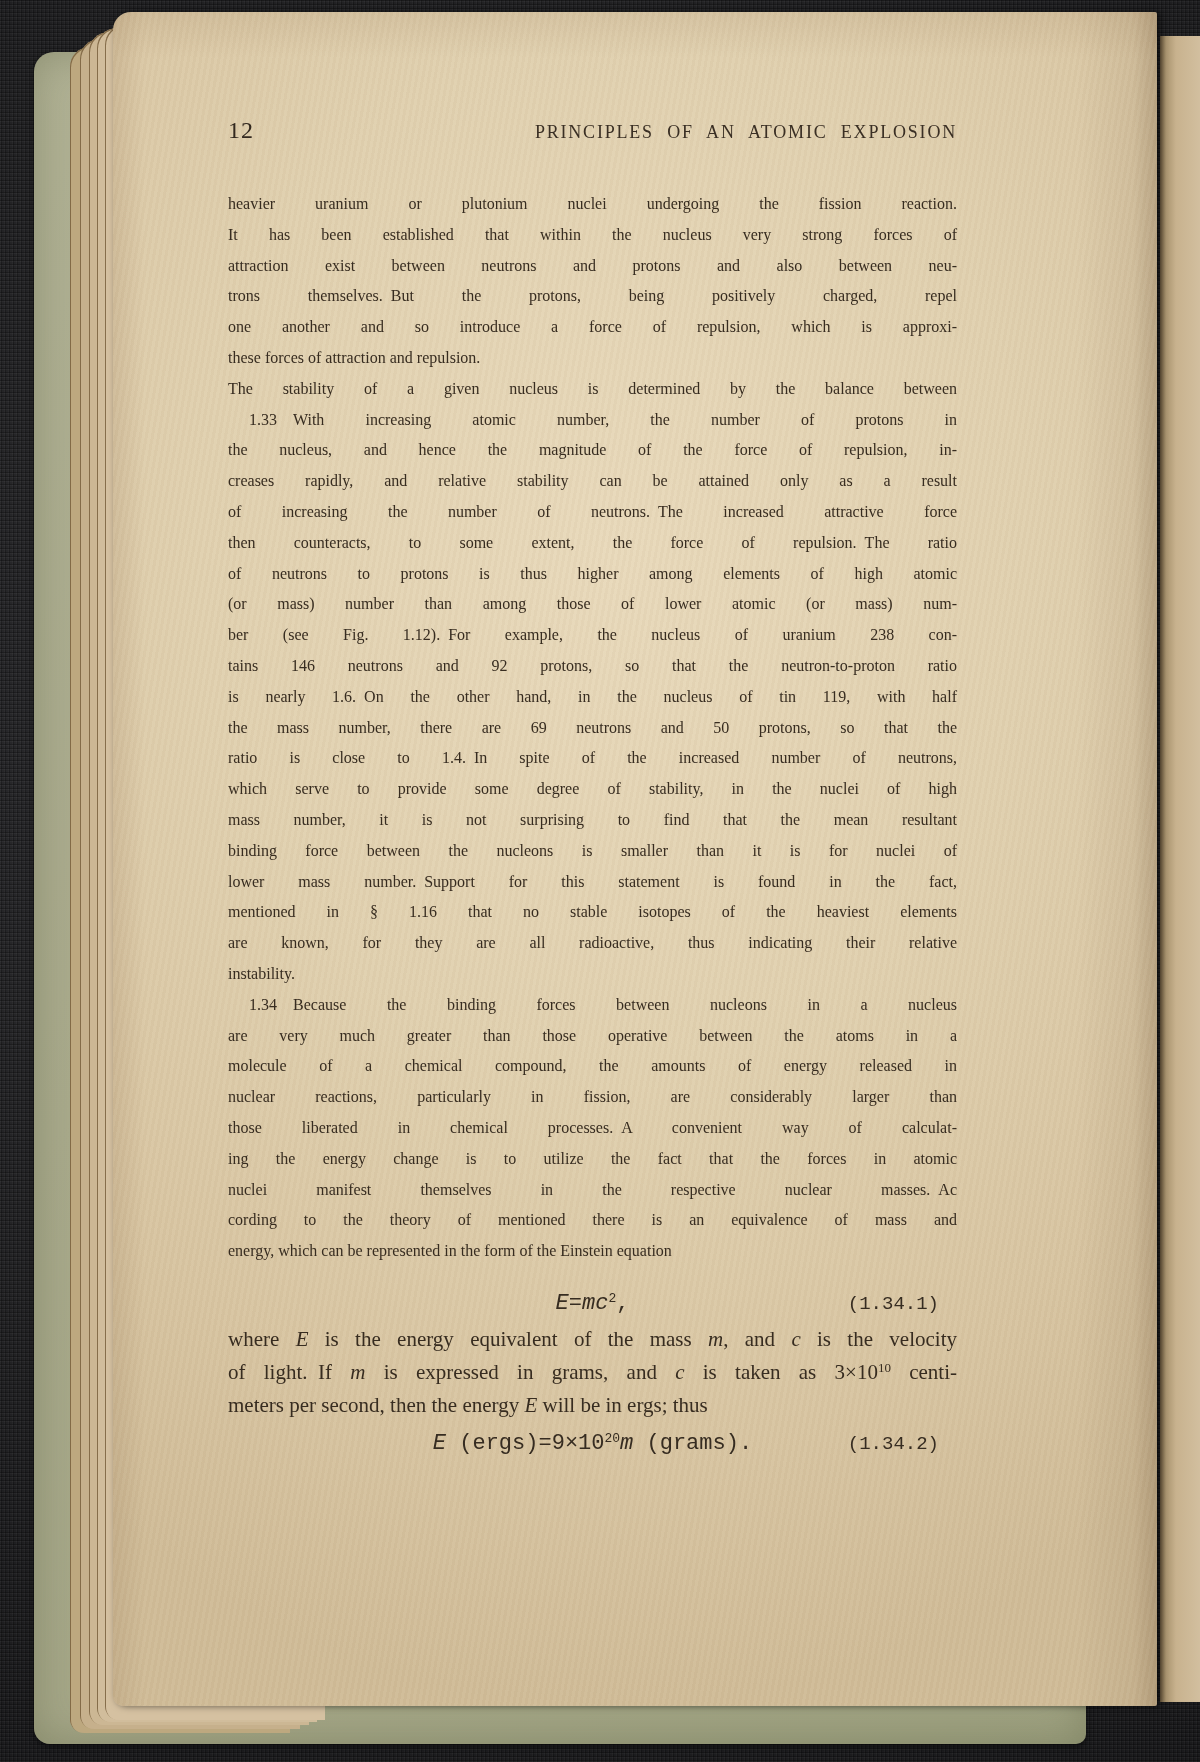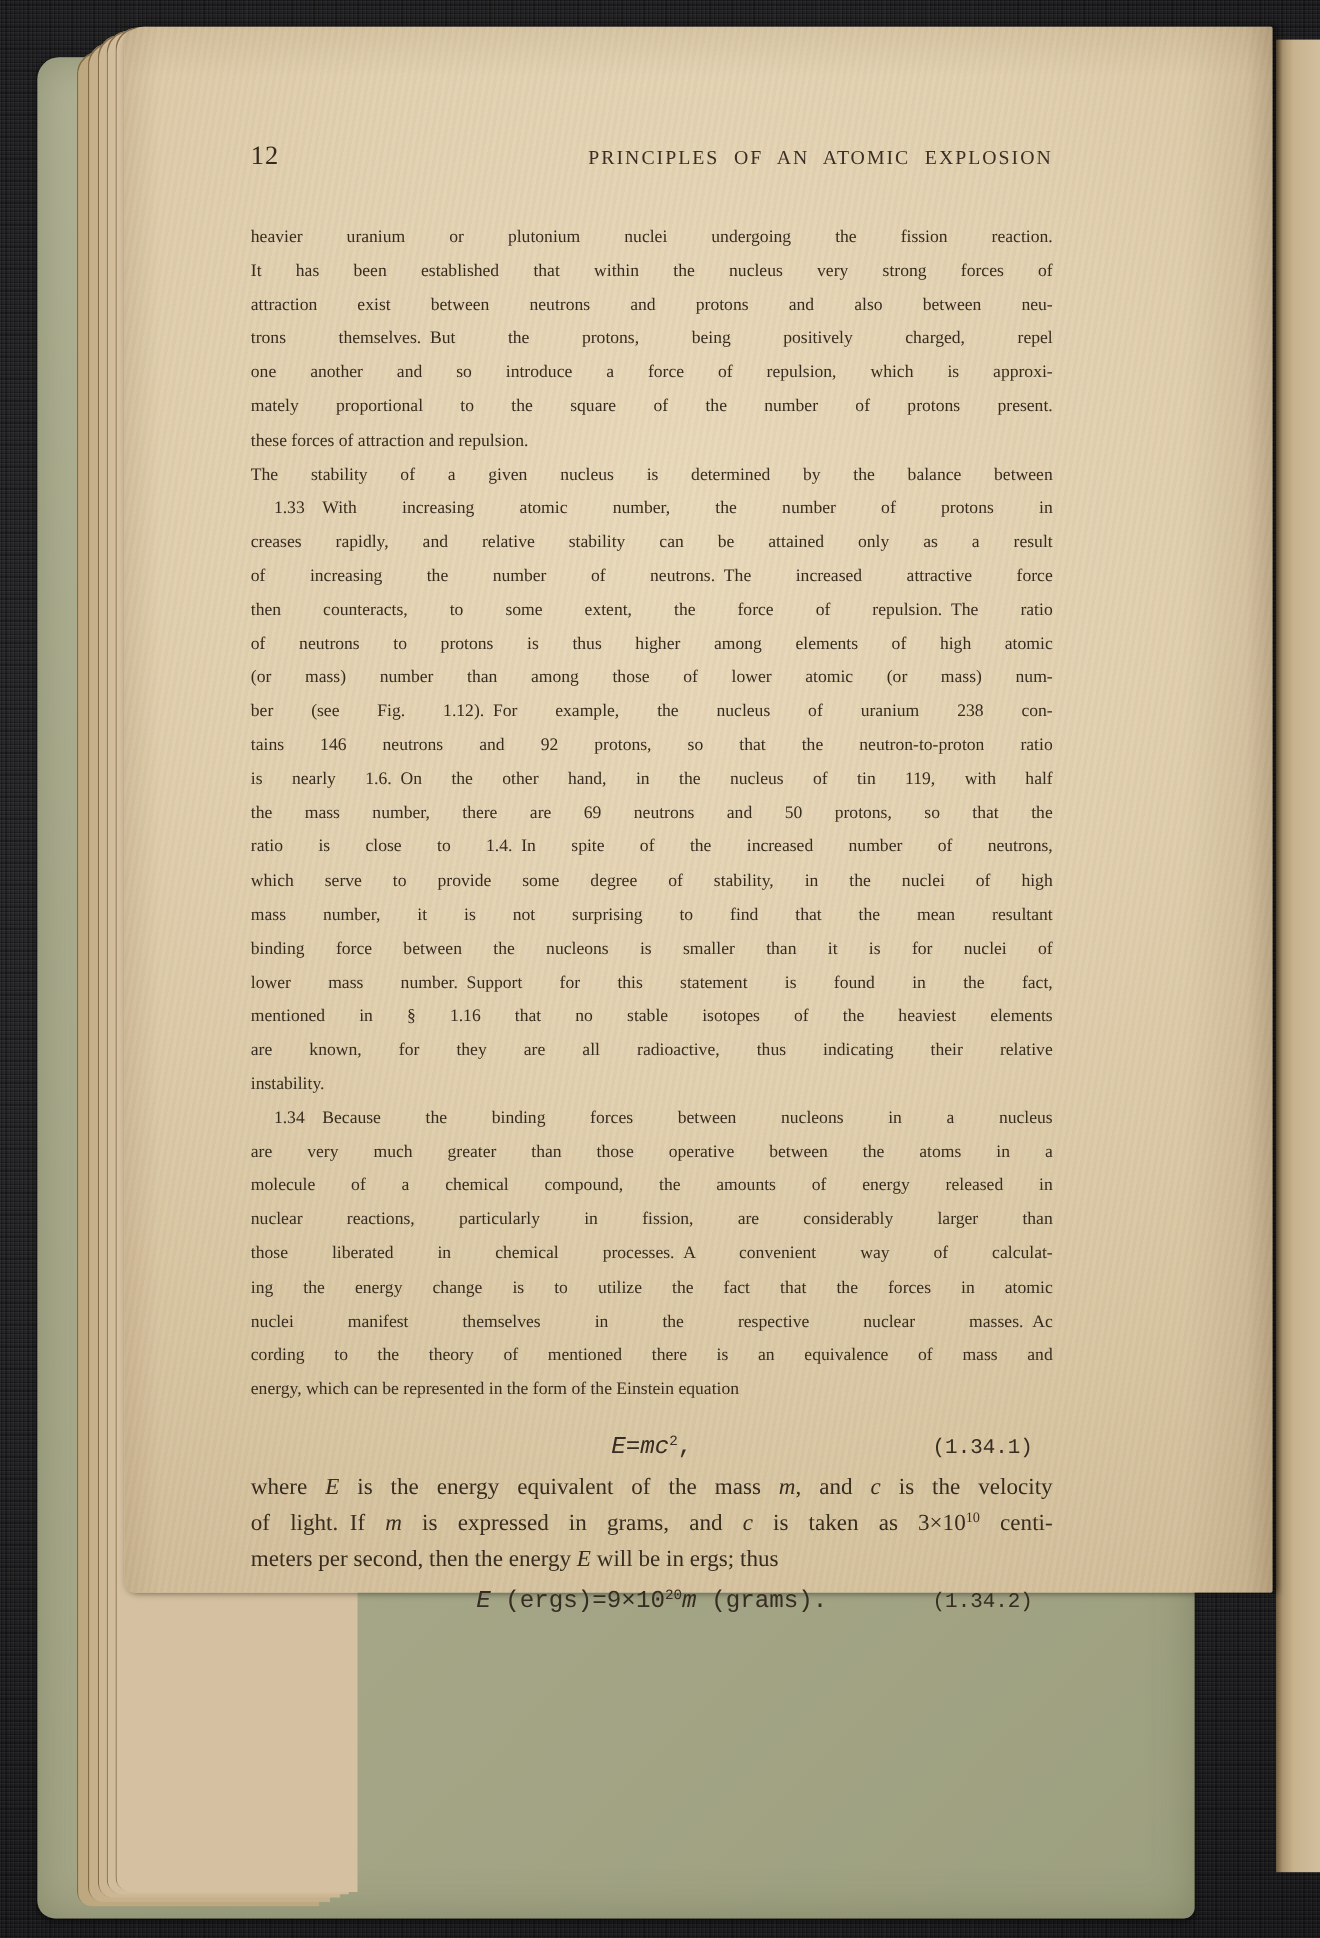--- a/index.html
+++ b/index.html
@@ -34,21 +34,21 @@
   .e5{left:105px;top:25px; width:220px; height:1695px; background:#d5c1a1;}
 
   
   .next-page{
     position:absolute;left:1160px;top:36px;width:40px;height:1666px;
     background:linear-gradient(to right,#6f5c40 0,#a9946f 6px,#c8b28e 16px,#d2bf9f 40px);
   }
 
   
   .page{
-    position:absolute;left:113px;top:24px;width:1044px;height:1424px;
+    position:absolute;left:113px;top:12px;width:1044px;height:1694px;
     box-sizing:border-box;padding:105px 200px 0 115px;
     border-radius:18px 2px 2px 10px;
     background-image:
       repeating-linear-gradient(100deg, rgba(255,246,224,0.045) 0 3px, rgba(160,130,95,0.045) 3px 6px),
       linear-gradient(to right, rgba(150,120,85,0.20) 0, rgba(150,120,85,0) 32px),
       linear-gradient(to left, rgba(110,84,55,0.32) 0, rgba(110,84,55,0.10) 24px, rgba(110,84,55,0) 80px),
       linear-gradient(to bottom, rgba(140,110,75,0.14) 0, rgba(140,110,75,0) 46px),
       radial-gradient(ellipse 920px 1150px at 48% 32%, #e8d9bb 0%, #e0d0af 45%, #d7c4a1 78%, #cfbb97 100%);
     box-shadow:3px 0 7px rgba(0,0,0,0.55);
     color:#372d22;
@@ -97,24 +97,24 @@
       <span class="pagenum">12</span>
       <span class="running-head">PRINCIPLES OF AN ATOMIC EXPLOSION</span>
     </div>
 
     <div class="bodytext" id="paras">
         <div class="line">heavier uranium or plutonium nuclei undergoing the fission reaction.</div>
         <div class="line">It has been established that within the nucleus very strong forces of</div>
         <div class="line">attraction exist between neutrons and protons and also between neu-</div>
         <div class="line">trons themselves. But the protons, being positively charged, repel</div>
         <div class="line">one another and so introduce a force of repulsion, which is approxi-</div>
-        <div class="line">mately proportional to the square of the number of protons present.</div>
         <div class="line para-end">these forces of attraction and repulsion.</div>
         <div class="line">The stability of a given nucleus is determined by the balance between</div>
         <div class="line indent">1.33  With increasing atomic number, the number of protons in</div>
+        <div class="line">the nucleus, and hence the magnitude of the force of repulsion, in-</div>
         <div class="line">creases rapidly, and relative stability can be attained only as a result</div>
         <div class="line">of increasing the number of neutrons. The increased attractive force</div>
         <div class="line">then counteracts, to some extent, the force of repulsion. The ratio</div>
         <div class="line">of neutrons to protons is thus higher among elements of high atomic</div>
         <div class="line">(or mass) number than among those of lower atomic (or mass) num-</div>
         <div class="line">ber (see Fig. 1.12). For example, the nucleus of uranium 238 con-</div>
         <div class="line">tains 146 neutrons and 92 protons, so that the neutron-to-proton ratio</div>
         <div class="line">is nearly 1.6. On the other hand, in the nucleus of tin 119, with half</div>
         <div class="line">the mass number, there are 69 neutrons and 50 protons, so that the</div>
         <div class="line">ratio is close to 1.4. In spite of the increased number of neutrons,</div>

